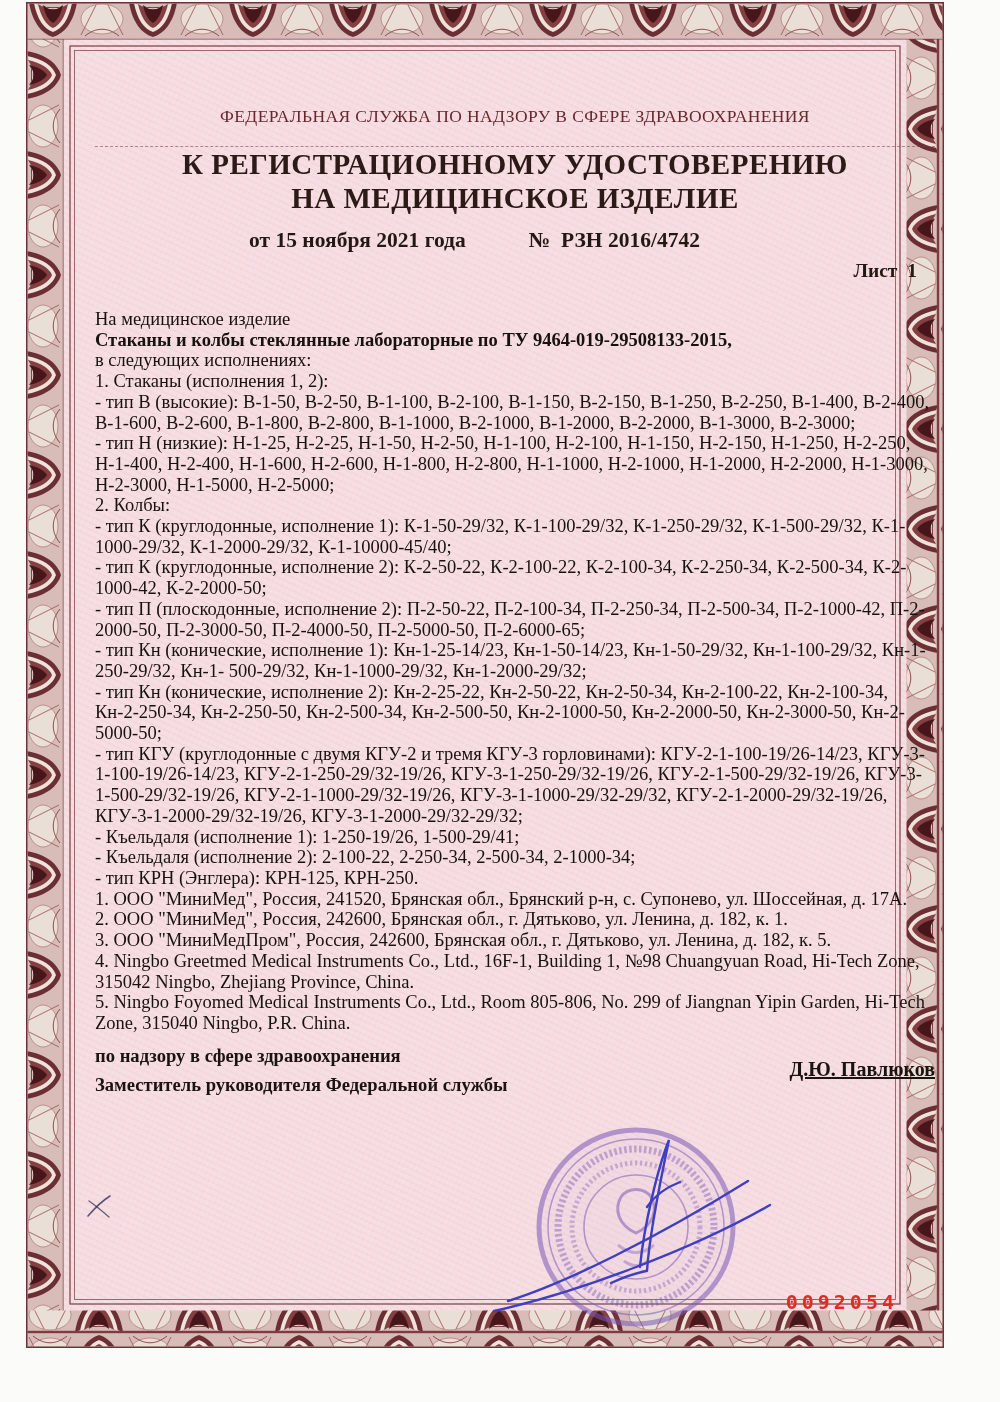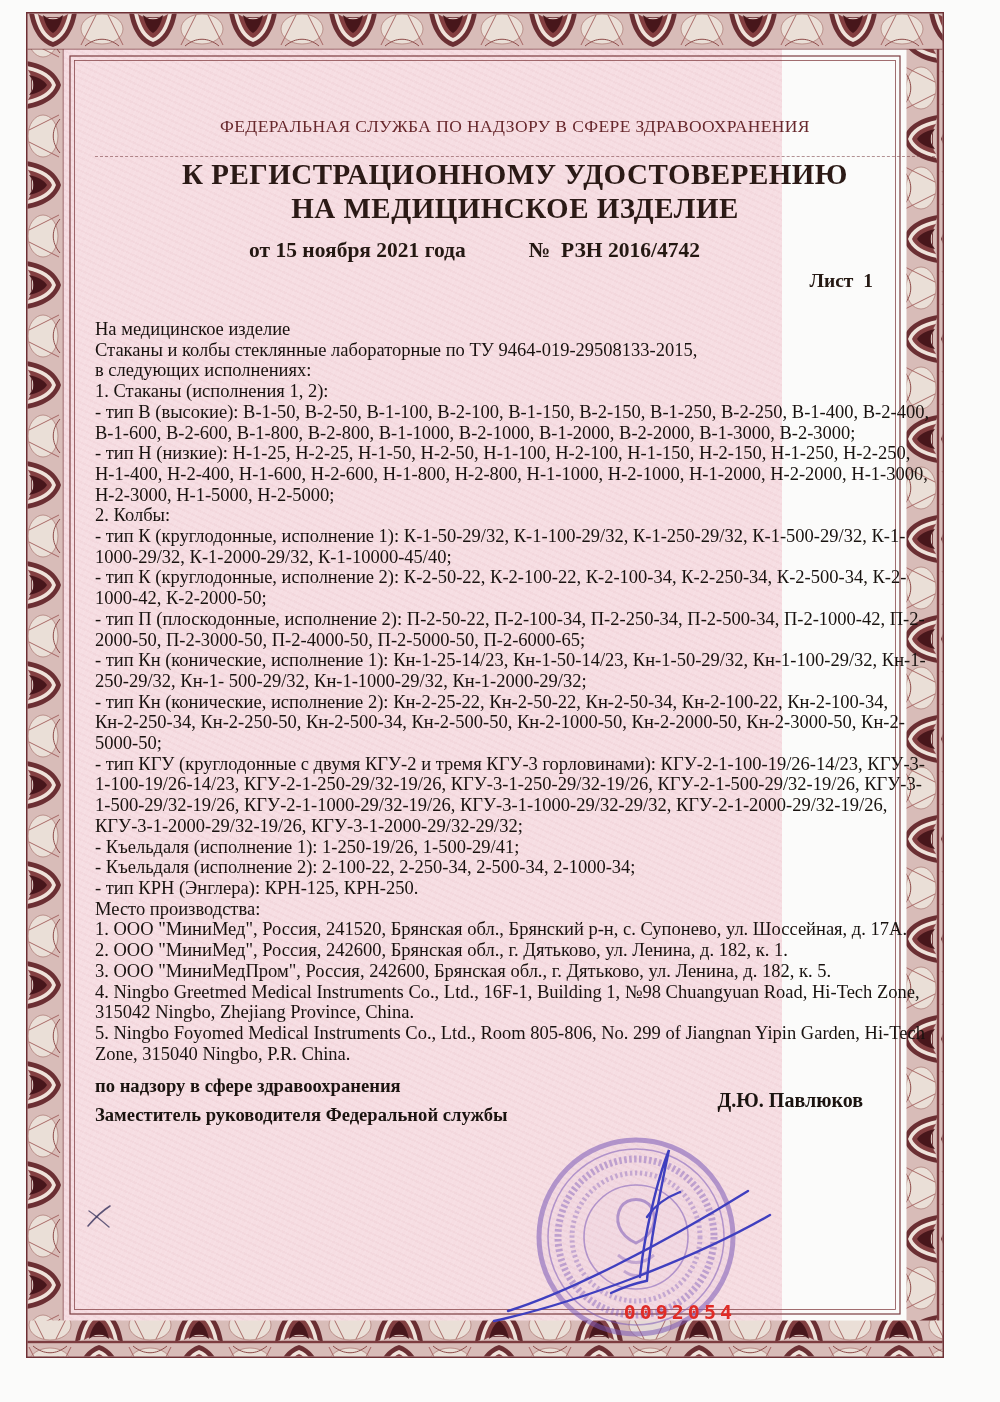--- a/index.html
+++ b/index.html
@@ -1,21 +1,21 @@
 <!DOCTYPE html>
 <html><head>
 <meta charset="utf-8">
 <style>
   * { margin:0; padding:0; box-sizing:border-box; }
   html,body { width:1000px; height:1402px; }
   body { font-family:"Liberation Serif", serif; background:#fbfbfa; position:relative; }
   .page { position:absolute; inset:0; background:#fbfbfa; }
 
   .certificate {
-    position:absolute; left:26px; top:12px; width:756px; height:1346px;
+    position:absolute; left:26px; top:2px; width:918px; height:1346px;
     background-color:#f6dde2;
     background-image:
       repeating-linear-gradient(115deg, rgba(255,255,255,0.07) 0 2px, rgba(255,255,255,0) 2px 5px),
       repeating-linear-gradient(25deg, rgba(190,120,135,0.06) 0 2px, rgba(190,120,135,0) 2px 6px);
   }
   .frame-svg { position:absolute; inset:0; z-index:0; }
 
   .content {
     position:absolute; left:69px; top:0; width:840px; z-index:1;
     color:#18120f;
@@ -32,32 +32,32 @@
     color:#2b1a16; letter-spacing:0.5px;
   }
   .doc-title.first { margin-top:11px; }
   .issue-row {
     margin-top:12px; display:flex; font-weight:bold; font-size:21.5px;
     line-height:27px; color:#241812;
   }
   .issue-date { margin-left:154px; }
   .issue-number { margin-left:63px; white-space:pre; }
   .sheet-line {
-    margin-top:5px; text-align:right; padding-right:62px;
+    margin-top:5px; text-align:right; padding-right:18px;
     font-weight:bold; font-size:19.5px; line-height:23px; word-spacing:5px; color:#241812;
   }
   .body-block { margin-top:27px; font-size:18.5px; line-height:20.7px; }
   .body-block p { margin:0; }
-  .bold { font-weight:normal; }
+  .bold { font-weight:bold; }
   .sig-row {
     margin-top:7px; display:flex; align-items:center;
     font-weight:bold; font-size:18.6px; color:#1a130f;
   }
   .sig-left { line-height:29px; }
-  .sig-name { margin-left:auto; padding-right:72px; font-size:20px; white-space:nowrap; }
+  .sig-name { margin-left:auto; font-size:20px; white-space:nowrap;text-decoration:underline; }
 
   .stamp-overlay { position:absolute; left:370px; top:1085px; width:400px; height:250px; z-index:2; pointer-events:none; }
   .xmark { position:absolute; left:58px; top:1190px; width:32px; height:32px; z-index:2; }
   .serial {
     position:absolute; right:46px; bottom:34px; z-index:3;
     font-family:"DejaVu Sans Mono", monospace; font-weight:bold;
     font-size:20px; letter-spacing:4px; color:#e02b26;margin-top:20px;
   }
 </style>
 </head>
@@ -126,21 +126,20 @@
         <p>2. Колбы:</p>
         <p>- тип К (круглодонные, исполнение 1): К-1-50-29/32, К-1-100-29/32, К-1-250-29/32, К-1-500-29/32, К-1-1000-29/32, К-1-2000-29/32, К-1-10000-45/40;</p>
         <p>- тип К (круглодонные, исполнение 2): К-2-50-22, К-2-100-22, К-2-100-34, К-2-250-34, К-2-500-34, К-2-1000-42, К-2-2000-50;</p>
         <p>- тип П (плоскодонные, исполнение 2): П-2-50-22, П-2-100-34, П-2-250-34, П-2-500-34, П-2-1000-42, П-2-2000-50, П-2-3000-50, П-2-4000-50, П-2-5000-50, П-2-6000-65;</p>
         <p>- тип Кн (конические, исполнение 1): Кн-1-25-14/23, Кн-1-50-14/23, Кн-1-50-29/32, Кн-1-100-29/32, Кн-1-250-29/32, Кн-1- 500-29/32, Кн-1-1000-29/32, Кн-1-2000-29/32;</p>
         <p>- тип Кн (конические, исполнение 2): Кн-2-25-22, Кн-2-50-22, Кн-2-50-34, Кн-2-100-22, Кн-2-100-34, Кн-2-250-34, Кн-2-250-50, Кн-2-500-34, Кн-2-500-50, Кн-2-1000-50, Кн-2-2000-50, Кн-2-3000-50, Кн-2-5000-50;</p>
         <p>- тип КГУ (круглодонные с двумя КГУ-2 и тремя КГУ-3 горловинами): КГУ-2-1-100-19/26-14/23, КГУ-3-1-100-19/26-14/23, КГУ-2-1-250-29/32-19/26, КГУ-3-1-250-29/32-19/26, КГУ-2-1-500-29/32-19/26, КГУ-3-1-500-29/32-19/26, КГУ-2-1-1000-29/32-19/26, КГУ-3-1-1000-29/32-29/32, КГУ-2-1-2000-29/32-19/26, КГУ-3-1-2000-29/32-19/26, КГУ-3-1-2000-29/32-29/32;</p>
         <p>- Къельдаля (исполнение 1): 1-250-19/26, 1-500-29/41;</p>
         <p>- Къельдаля (исполнение 2): 2-100-22, 2-250-34, 2-500-34, 2-1000-34;</p>
         <p>- тип КРН (Энглера): КРН-125, КРН-250.</p>
-        <p>Место производства:</p>
         <p>1. ООО "МиниМед", Россия, 241520, Брянская обл., Брянский р-н, с. Супонево, ул. Шоссейная, д. 17А.</p>
         <p>2. ООО "МиниМед", Россия, 242600, Брянская обл., г. Дятьково, ул. Ленина, д. 182, к. 1.</p>
         <p>3. ООО "МиниМедПром", Россия, 242600, Брянская обл., г. Дятьково, ул. Ленина, д. 182, к. 5.</p>
         <p>4. Ningbo Greetmed Medical Instruments Co., Ltd., 16F-1, Building 1, №98 Chuangyuan Road, Hi-Tech Zone, 315042 Ningbo, Zhejiang Province, China.</p>
         <p>5. Ningbo Foyomed Medical Instruments Co., Ltd., Room 805-806, No. 299 of Jiangnan Yipin Garden, Hi-Tech Zone, 315040 Ningbo, P.R. China.</p>
       </div>
 
       <div class="sig-row">
         <div class="sig-left">
           <div>по надзору в сфере здравоохранения</div>

